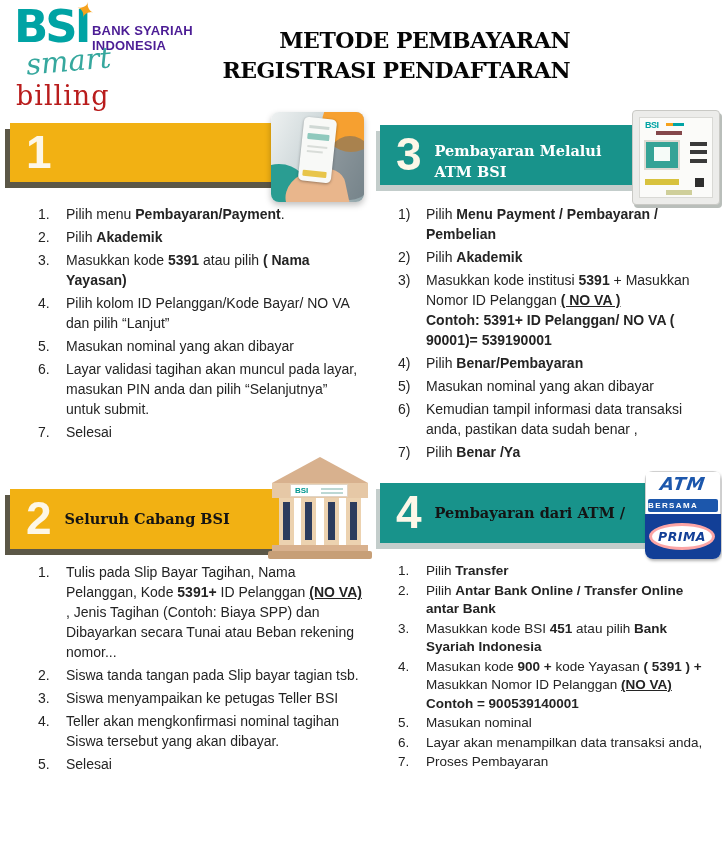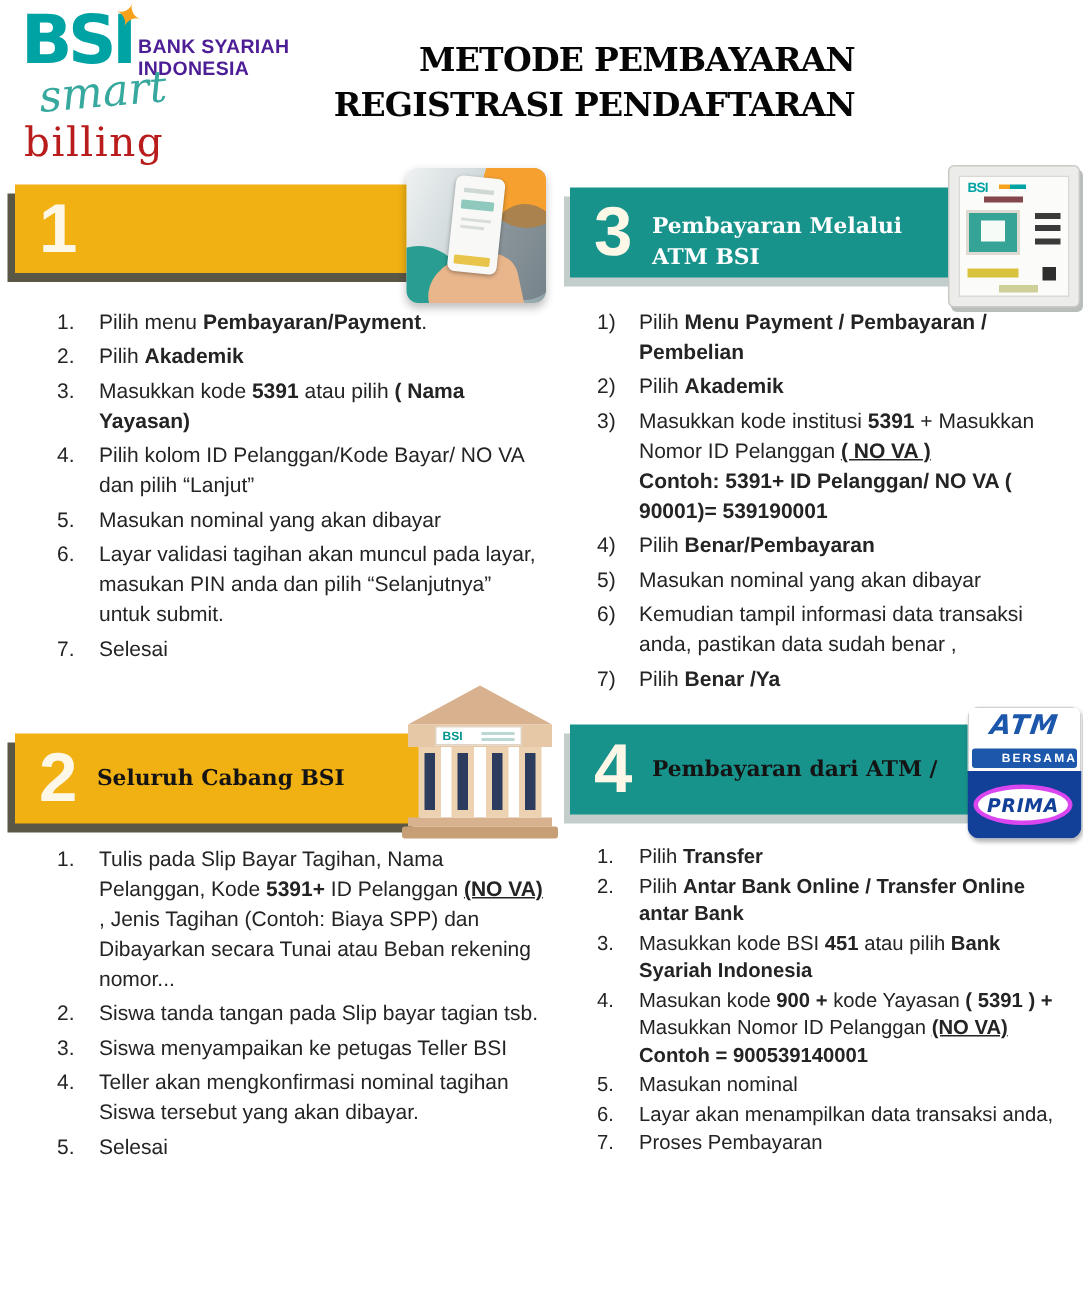--- a/index.html
+++ b/index.html
@@ -95,24 +95,24 @@
   .base1 { width:96px; height:6px; background:#d8b18e; }
   .base2 { width:104px; height:8px; background:#c79f77; margin-left:-4px; border-radius:2px; }
 
   
   #s4-logos { position:absolute; left:645px; top:471px; width:76px; height:88px; border-radius:8px; overflow:hidden;
               box-shadow:1px 2px 3px rgba(0,0,0,.3); }
   .atmb { height:43px; background:#ffffff; position:relative; border:1px solid #d0d0d0; border-bottom:none; }
   .atmb-atm { text-align:center; margin-top:1px; font-style:italic; font-weight:800; font-size:18px; color:#1c57ac;
               transform:skewX(-8deg); font-family:"DejaVu Sans",sans-serif; letter-spacing:1px; }
   .atmb-bar { position:absolute; bottom:2px; left:2px; right:2px; height:13px; background:#1c57ac; border-radius:2px;
-              color:#ffffff; font-size:8px; letter-spacing:1.4px; text-align:right; line-height:13px; font-weight:700; }
+              color:#ffffff; font-size:8px; letter-spacing:1.4px; text-align:left; line-height:13px; font-weight:700; }
   .prima { height:45px; background:#123f97; position:relative; }
   .prima-oval { position:absolute; left:4px; top:9px; width:66px; height:27px; background:#ffffff; border-radius:50%;
-                border:3px solid #d946ef; display:flex; align-items:center; justify-content:center; }
+                border:3px solid #fca5a5; display:flex; align-items:center; justify-content:center; }
   .prima-text { font-style:italic; font-weight:800; font-size:12.5px; color:#123f97; letter-spacing:.5px;
                 font-family:"DejaVu Sans",sans-serif; }
 </style>
 </head>
 <body>
 
 <div class="page">
 
   <div class="logo-bsi">BSI</div>
   <div class="logo-star">✦</div>

